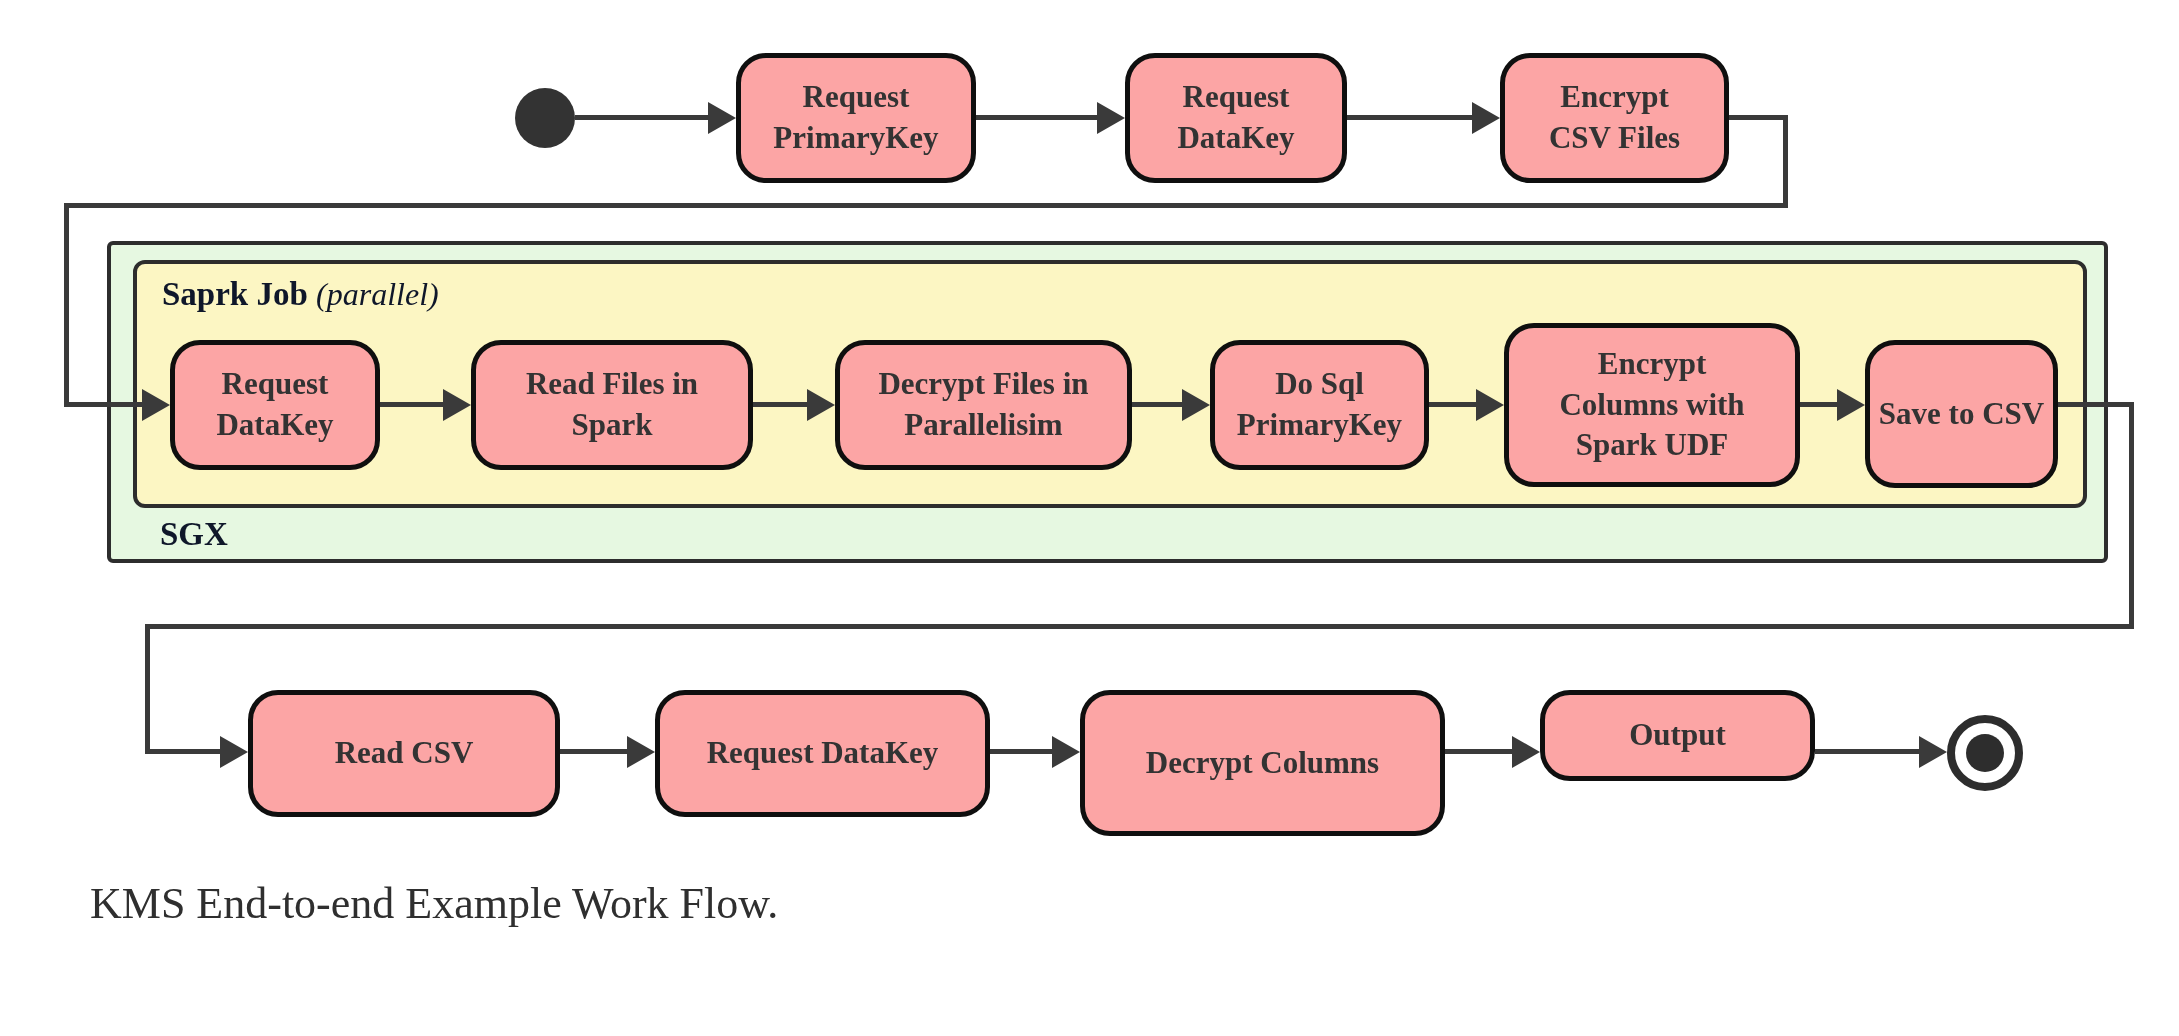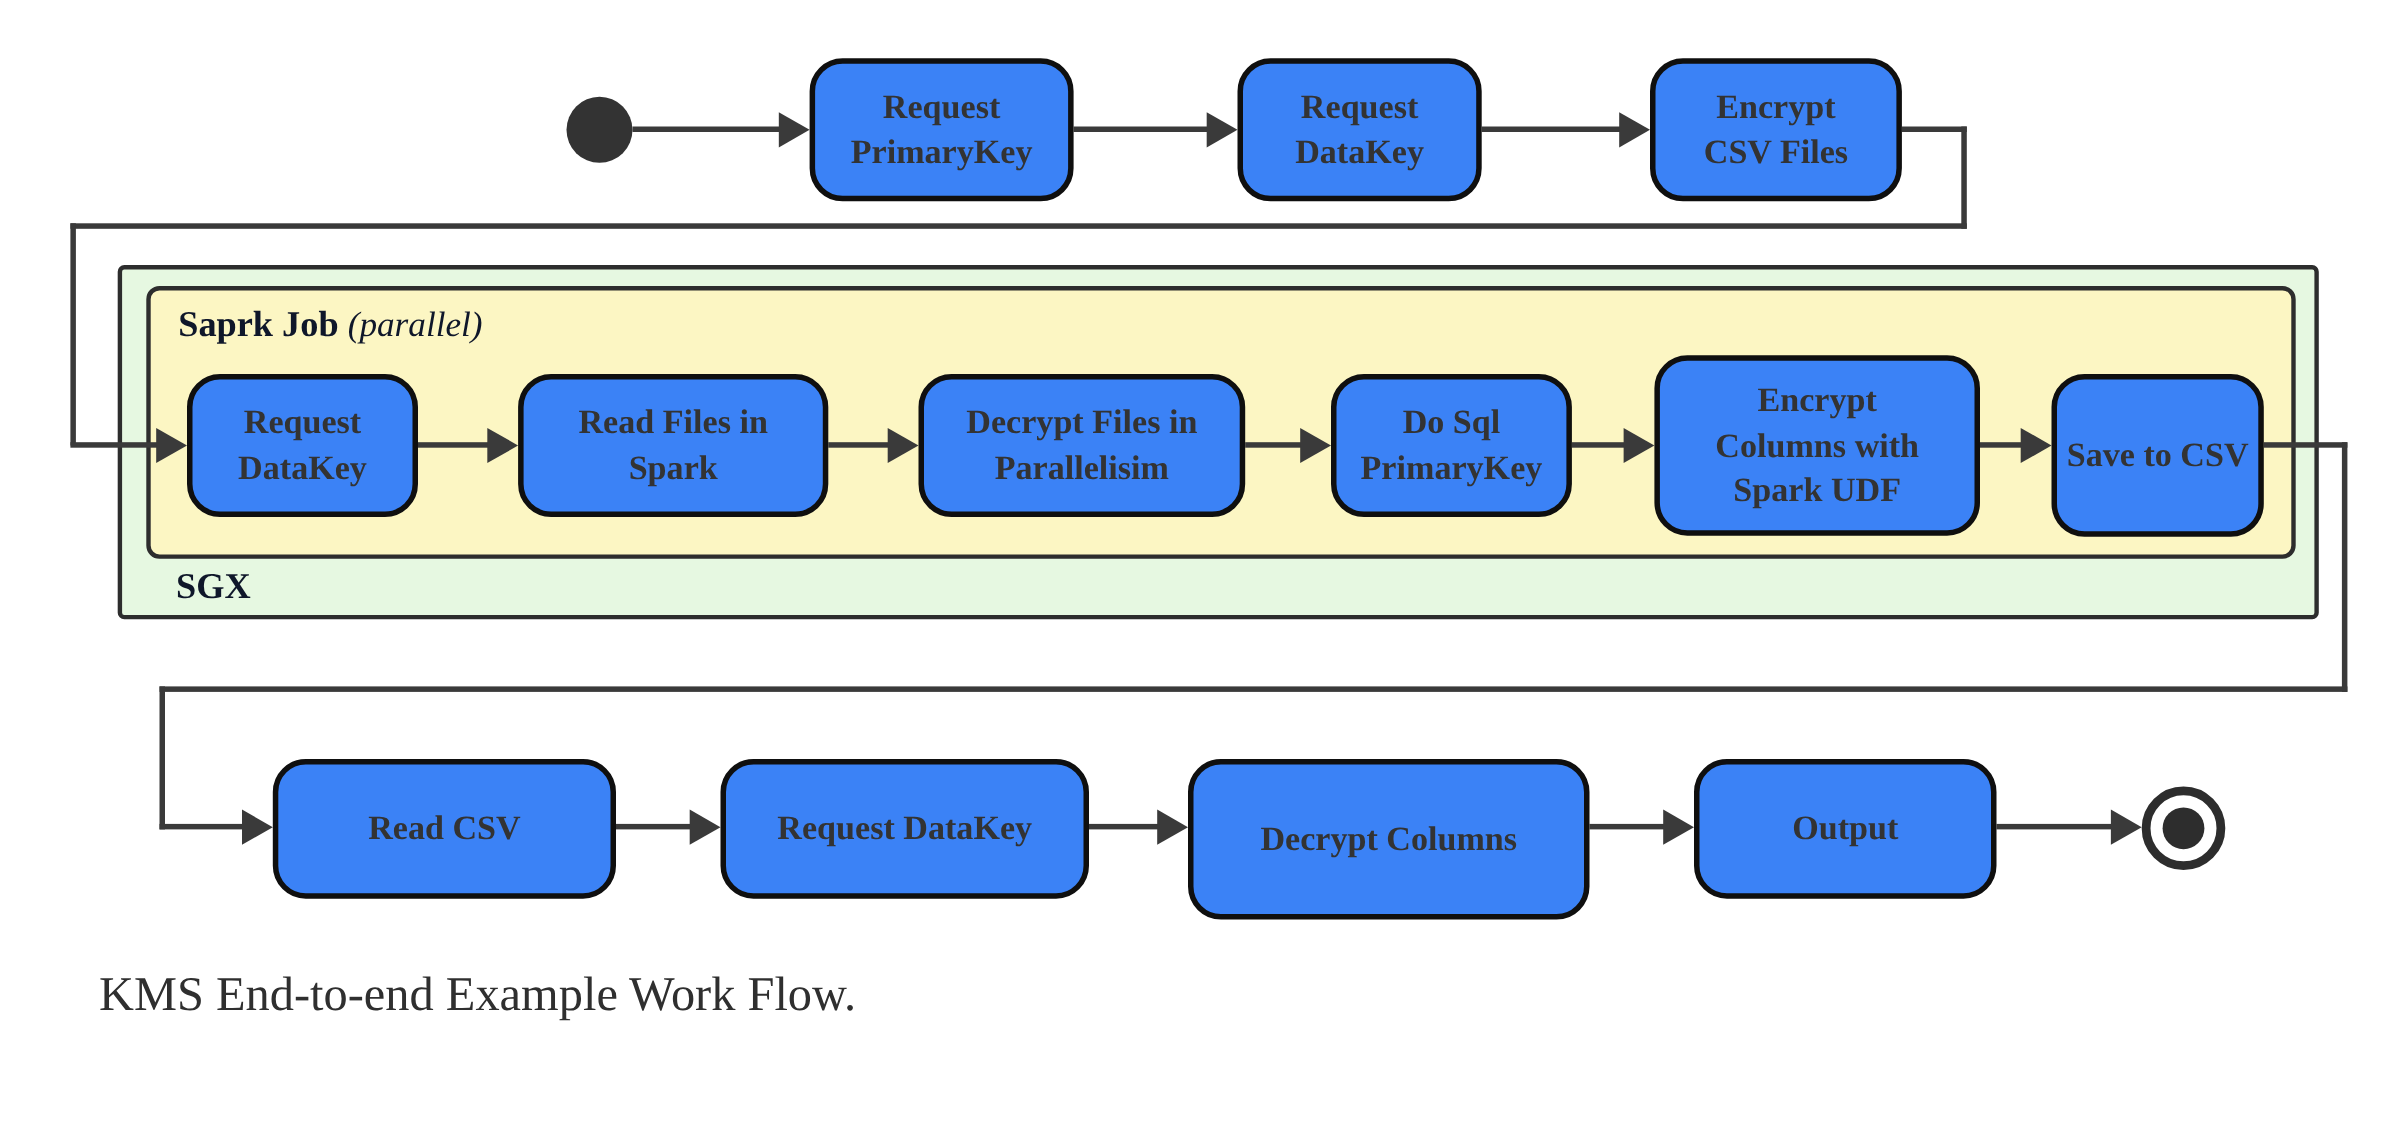--- a/index.html
+++ b/index.html
@@ -8,21 +8,21 @@
     font-family:"Liberation Serif","DejaVu Serif",serif;color:#2f2f2f;
   }
   
   .container-box{position:absolute;box-sizing:border-box;border:4px solid #2d2d2d;}
   #sgx-box{left:107px;top:241px;width:2001px;height:322px;background:#e6f8e1;border-radius:6px;z-index:1;}
   #spark-box{left:133px;top:260px;width:1954px;height:248px;background:#fcf6c3;border-radius:12px;z-index:2;}
   .container-label{position:absolute;font-size:33px;font-weight:700;color:#0f172a;z-index:3;white-space:nowrap;}
   .container-label .italic{font-weight:400;font-style:italic;font-size:32px;}
   
   .node{
-    position:absolute;box-sizing:border-box;background:#3b82f6;border:5px solid #0f0f0f;
+    position:absolute;box-sizing:border-box;background:#fca5a5;border:5px solid #0f0f0f;
     border-radius:30px;display:flex;align-items:center;justify-content:center;
     text-align:center;z-index:6;
   }
   .node span{white-space:pre-line;font-size:31px;font-weight:700;line-height:1.32;color:#333;}
   
   .hline{position:absolute;height:5px;background:#3a3a3a;z-index:4;}
   .vline{position:absolute;width:5px;background:#3a3a3a;z-index:4;}
   .arrow-right{position:absolute;width:0;height:0;border-top:16px solid transparent;
     border-bottom:16px solid transparent;border-left:28px solid #3a3a3a;z-index:5;}
   
@@ -124,21 +124,21 @@
 
   <div class="node" style="left:248px;top:690px;width:312px;height:127px">
     <span>Read CSV</span>
   </div>
   <div class="node" style="left:655px;top:690px;width:335px;height:127px">
     <span>Request DataKey</span>
   </div>
   <div class="node" style="left:1080px;top:690px;width:365px;height:146px">
     <span>Decrypt Columns</span>
   </div>
-  <div class="node" style="left:1540px;top:690px;width:275px;height:127px">
+  <div class="node" style="left:1540px;top:690px;width:275px;height:91px">
     <span>Output</span>
   </div>
 
   <div class="hline" style="left:560px;top:749px;width:69px"></div>
   <div class="arrow-right" style="left:627px;top:736px"></div>
   <div class="hline" style="left:990px;top:749px;width:64px"></div>
   <div class="arrow-right" style="left:1052px;top:736px"></div>
   <div class="hline" style="left:1445px;top:749px;width:69px"></div>
   <div class="arrow-right" style="left:1512px;top:736px"></div>
   <div class="hline" style="left:1815px;top:749px;width:106px"></div>

